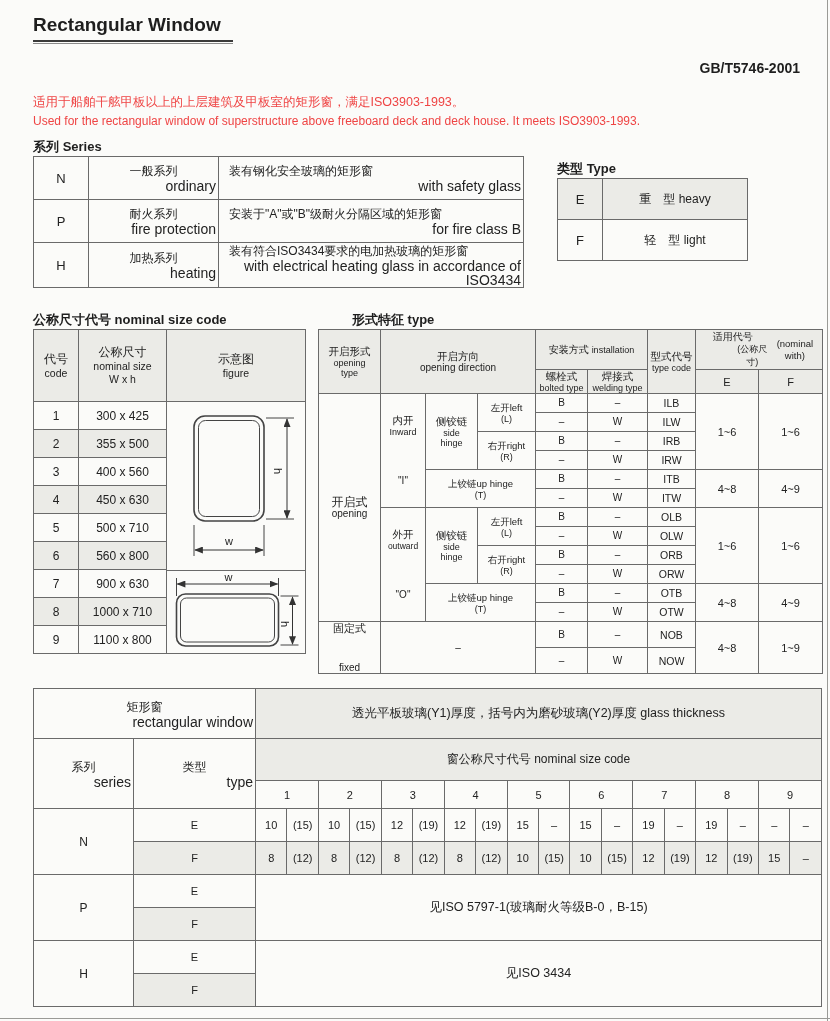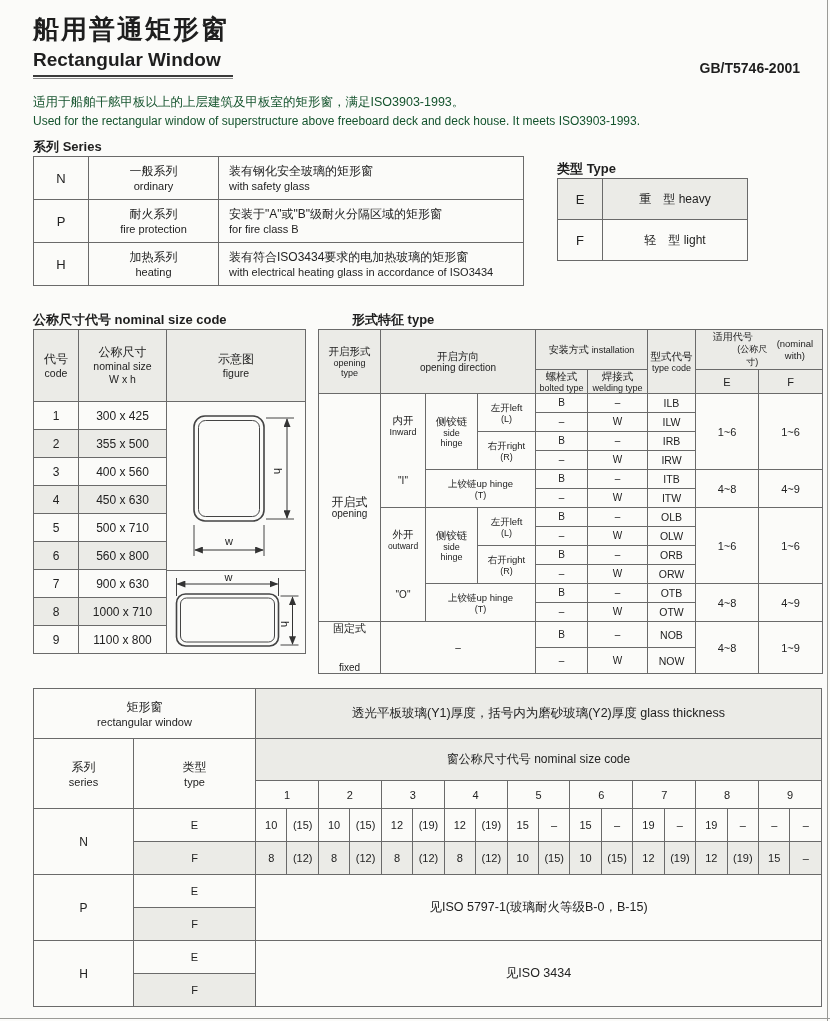--- a/index.html
+++ b/index.html
@@ -11,30 +11,30 @@
     color:#1e1e1e;
     overflow:hidden;
   }
   .abs { position:absolute; }
 
   
   .title-zh { font-size:26px; font-weight:bold; letter-spacing:2px; }
   .title-en { font-size:19px; font-weight:bold; margin-top:2px; }
   .dbl-rule { width:200px; height:4px; border-top:2px solid #3a3a3a; border-bottom:1px solid #8a8a8a; margin-top:4px; }
   .standard { font-size:14px; font-weight:bold; }
-  .desc { font-size:12.5px; line-height:18px; color:#14532d; }
+  .desc { font-size:12.5px; line-height:18px; color:#ef4444; }
   .sec-title { font-size:13px; font-weight:bold; }
 
   
   table { border-collapse:collapse; table-layout:fixed; }
   td { border:1px solid #6a6a6a; text-align:center; vertical-align:middle; padding:0 2px; color:#222; }
   .gray { background:#ebebe7; }
 
   .zh { font-size:12px; line-height:16px; display:block; }
-  .en { font-size:11px; line-height:14px; display:block; }
+  .en { font-size:14px; line-height:14px; display:block;text-align:right; }
 
   
   #series-table { width:490px; }
   #series-table td { height:43px; }
   #series-table .desc-cell { text-align:left; padding-left:10px; }
   #series-table .code-cell { font-size:13px; }
 
   
   #type-table { width:190px; }
   #type-table td { height:41px; }
@@ -77,21 +77,20 @@
   #glass-table .iso-cell { font-size:12.5px; }
   #glass-table .rowhead { font-size:12px; }
 
   .page-edge-right { position:absolute; top:0; right:2px; width:1px; height:1021px; background:#9a9a96; }
   .page-edge-bottom { position:absolute; left:0; bottom:2px; width:830px; height:1px; background:#9a9a96; }
 </style>
 </head>
 <body>
 
 <div class="abs" style="left:33px; top:12px;">
-  <div class="title-zh">船用普通矩形窗</div>
   <div class="title-en">Rectangular Window</div>
   <div class="dbl-rule"></div>
 </div>
 <div class="abs standard" style="right:30px; top:60px;margin-left:44px;">GB/T5746-2001</div>
 <div class="abs desc" style="left:33px; top:93px;">适用于船舶干舷甲板以上的上层建筑及甲板室的矩形窗，满足ISO3903-1993。</div>
 <div class="abs desc" style="left:33px; top:112px; font-size:12px;">Used for the rectangular window of superstructure above freeboard deck and deck house. It meets ISO3903-1993.</div>
 
 <div class="abs sec-title" style="left:33px; top:138px;">
   <span>系列</span>
   <span>Series</span>

